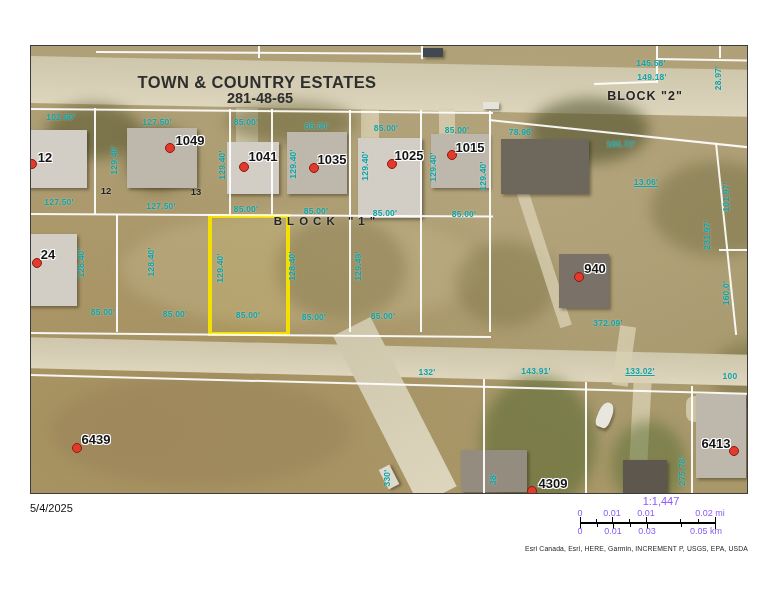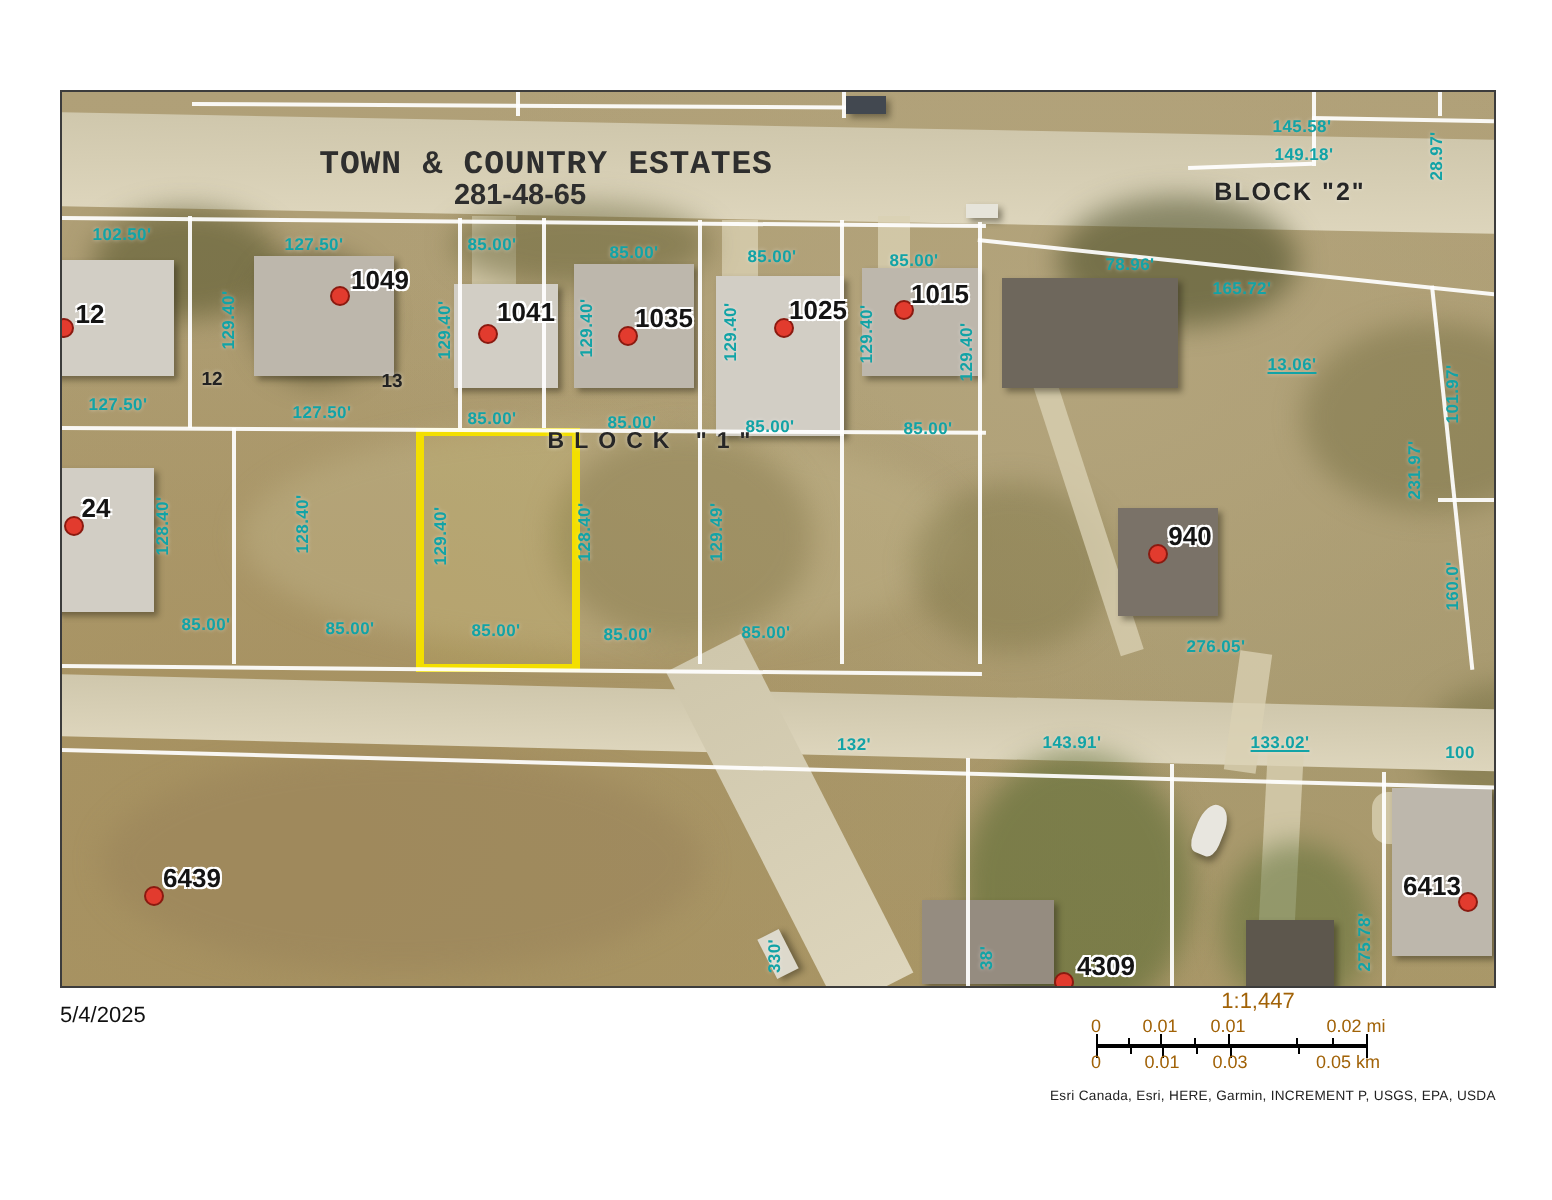--- a/index.html
+++ b/index.html
@@ -36,21 +36,21 @@
        white-space:nowrap;}
   .t1{font-size:16.5px;letter-spacing:.4px;}
   .t2{font-size:14.5px;}
   .footer-date{position:absolute;left:30px;top:502px;font-size:11px;color:#111;}
   .legend{position:absolute;left:0;top:520px;width:420px;height:24px;}
   .legend .ldot{position:absolute;left:38px;top:5px;width:9px;height:9px;border-radius:50%;
        background:#e23b2e;border:1.5px solid #8a1a10;}
   .legend .ltext{position:absolute;top:5px;font-size:12.5px;color:#111;}
   .legend .lswatch{position:absolute;left:114px;top:2px;width:29px;height:12px;background:#fdfdfd;
        border:1px solid #909090;}
-  .scalebox{position:absolute;left:540px;top:495px;width:180px;height:42px;color:#a16207;}
+  .scalebox{position:absolute;left:572px;top:495px;width:180px;height:42px;color:#8b5cf6;}
   .ratio{position:absolute;left:21px;top:0;width:136px;text-align:center;font-size:11px;}
   .slab{position:absolute;font-size:9px;transform:translateX(-50%);white-space:nowrap;}
   .sbar{position:absolute;left:8px;top:27px;width:136px;height:1.5px;background:#000;}
   .tk{position:absolute;width:1.2px;background:#000;}
   .attrib{position:absolute;left:525px;top:545px;font-size:6.8px;letter-spacing:.15px;color:#222;
        white-space:nowrap;}
 </style>
 </head>
 <body>
 
@@ -135,21 +135,21 @@
         <span class="dim" style="left: 355px; top: 82px;">85.00'</span>
         <span class="dim" style="left: 426px; top: 84px;">85.00'</span>
         <span class="dim" style="left: 620px; top: 17px;">145.58'</span>
         <span class="dim" style="left: 621px; top: 31px;">149.18'</span>
         <span class="dim v" style="left: 687px; top: 32px;">28.97'</span>
         <span class="dim" style="left: 28px; top: 156px;">127.50'</span>
         <span class="dim" style="left: 130px; top: 160px;">127.50'</span>
         <span class="dim" style="left: 285px; top: 165px;">85.00'</span>
         <span class="dim" style="left: 354px; top: 167px;">85.00'</span>
         <span class="dim" style="left: 433px; top: 168px;">85.00'</span>
-        <span class="dim" style="left: 490px; top: 86px; margin-left: 44px;">78.96'</span>
+        <span class="dim" style="left: 490px; top: 86px;">78.96'</span>
         <span class="dim" style="left: 590px; top: 98px;">165.72'</span>
         <span class="dim" style="left: 615px; top: 136px; text-decoration: underline;">13.06'</span>
         <span class="dim v" style="left: 695px; top: 151px;">101.97'</span>
         <span class="dim v" style="left: 676px; top: 189px;">231.97'</span>
         <span class="dim v" style="left: 695px; top: 247px;">160.0'</span>
         <span class="dim v" style="left: 83px; top: 114px;">129.40'</span>
         <span class="dim v" style="left: 191px; top: 119px;">129.40'</span>
         <span class="dim v" style="left: 262px; top: 118px;">129.40'</span>
         <span class="dim v" style="left: 334px; top: 120px;">129.40'</span>
         <span class="dim v" style="left: 402px; top: 121px;">129.40'</span>
@@ -159,21 +159,21 @@
         <span class="dim v" style="left: 120px; top: 216px;">128.40'</span>
         <span class="dim v" style="left: 189px; top: 222px;">129.40'</span>
         <span class="dim v" style="left: 261px; top: 220px;">128.40'</span>
         <span class="dim v" style="left: 327px; top: 220px;">129.49'</span>
         <span class="dim" style="left: -12px; top: 265px;">85.00'</span>
         <span class="dim" style="left: 72px; top: 266px;">85.00'</span>
         <span class="dim" style="left: 144px; top: 268px;">85.00'</span>
         <span class="dim" style="left: 217px; top: 269px;">85.00'</span>
         <span class="dim" style="left: 283px; top: 271px;">85.00'</span>
         <span class="dim" style="left: 352px; top: 270px;">85.00'</span>
-        <span class="dim" style="left: 577px; top: 277px;">276.05'</span>
+        <span class="dim" style="left: 577px; top: 277px;">372.09'</span>
         <span class="dim" style="left: 396px; top: 326px;">132'</span>
         <span class="dim" style="left: 505px; top: 325px;">143.91'</span>
         <span class="dim" style="left: 609px; top: 325px; text-decoration: underline;">133.02'</span>
         <span class="dim" style="left: 699px; top: 330px;">100</span>
         <span class="dim v" style="left: 356px; top: 432px;">330'</span>
         <span class="dim v" style="left: 462px; top: 433px;">38'</span>
         <span class="dim v" style="left: 651px; top: 425px;">275.78'</span>
         <span class="lot" style="left: 75px; top: 144px;">12</span>
         <span class="lot" style="left: 165px; top: 145px;">13</span>
         <span class="blk" style="left: 614px; top: 50px; letter-spacing: 1px; font-size: 12.5px;">BLOCK "2"</span>
@@ -195,21 +195,21 @@
         <div class="dot" style="left: 6px; top: 217px;"></div>
         <span class="addr" style="left: 17px; top: 208px;">24</span>
         <div class="dot" style="left: 46px; top: 402px;"></div>
         <span class="addr" style="left: 65px; top: 393px;">6439</span>
         <div class="dot" style="left: 501px; top: 445px;"></div>
         <span class="addr" style="left: 522px; top: 437px;">4309</span>
         <div class="dot" style="left: 703px; top: 405px;"></div>
         <span class="addr" style="left: 685px; top: 397px;">6413</span>
       </div>
 
-    <div class="maptitle t1" style="left:242px;top:36px;font-family:Liberation Mono, monospace;">TOWN &amp; COUNTRY ESTATES</div>
+    <div class="maptitle t1" style="left:226px;top:36px;">TOWN &amp; COUNTRY ESTATES</div>
     <div class="maptitle t2" style="left:229px;top:52px;">281-48-65</div>
   </div>
 
   <div class="footer-date">5/4/2025</div>
 
 
   <div class="scalebox">
     <div class="ratio">1:1,447</div>
     <span class="slab" style="left:8px;top:13px;">0</span>
     <span class="slab" style="left:40px;top:13px;">0.01</span>

